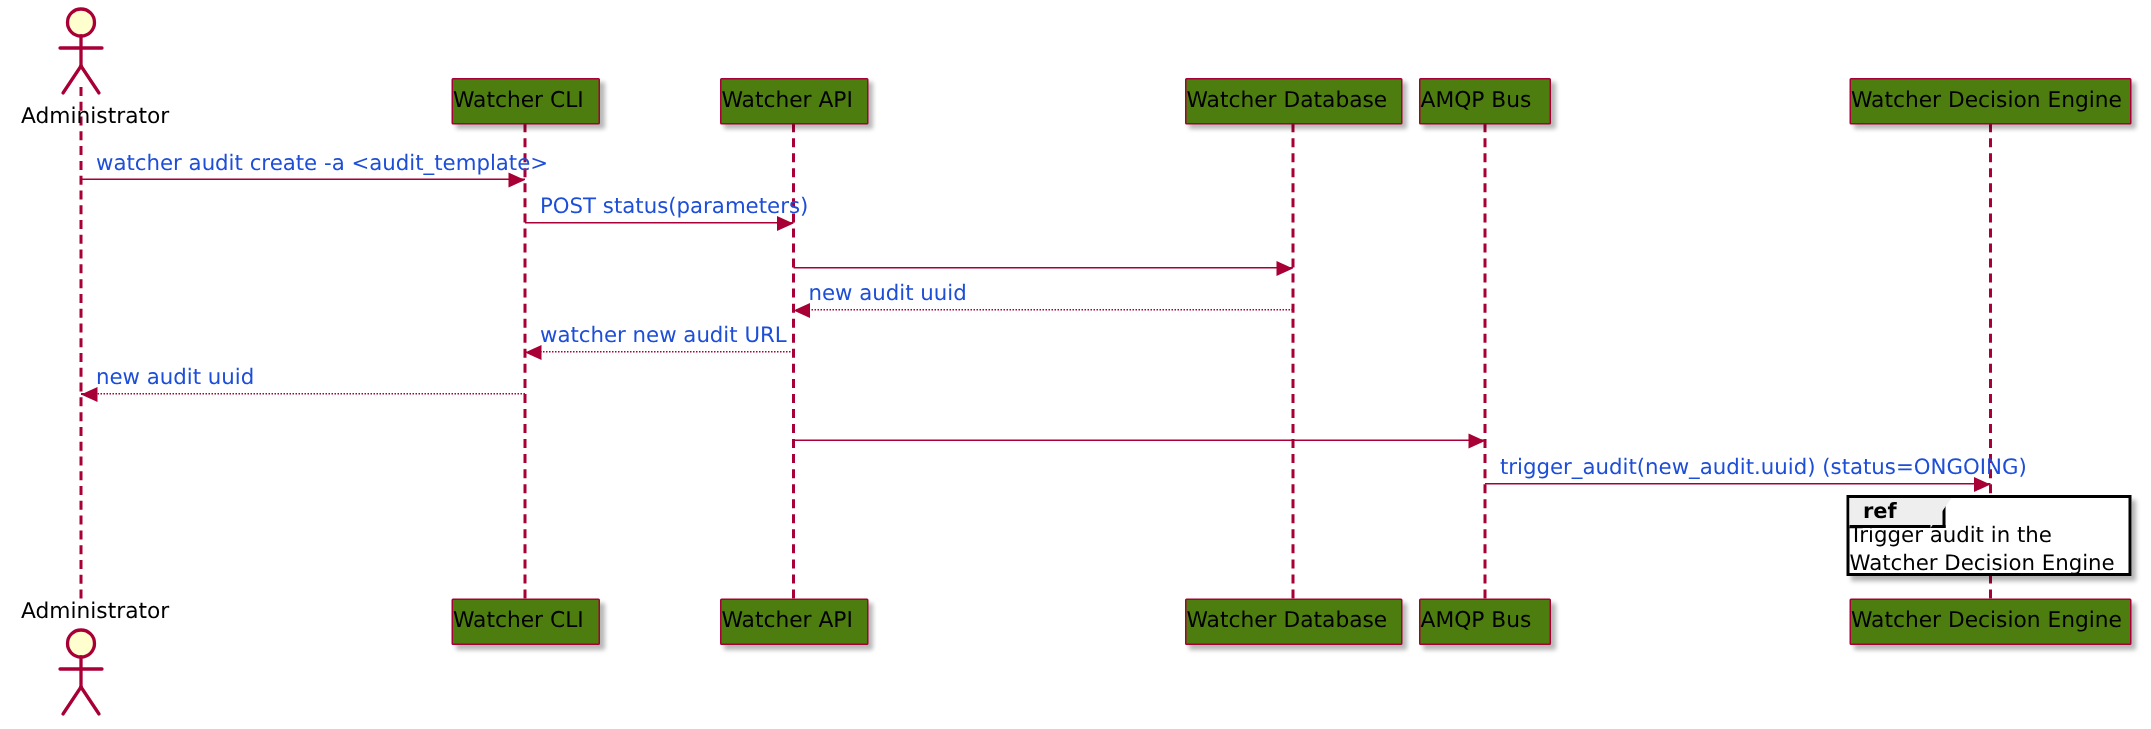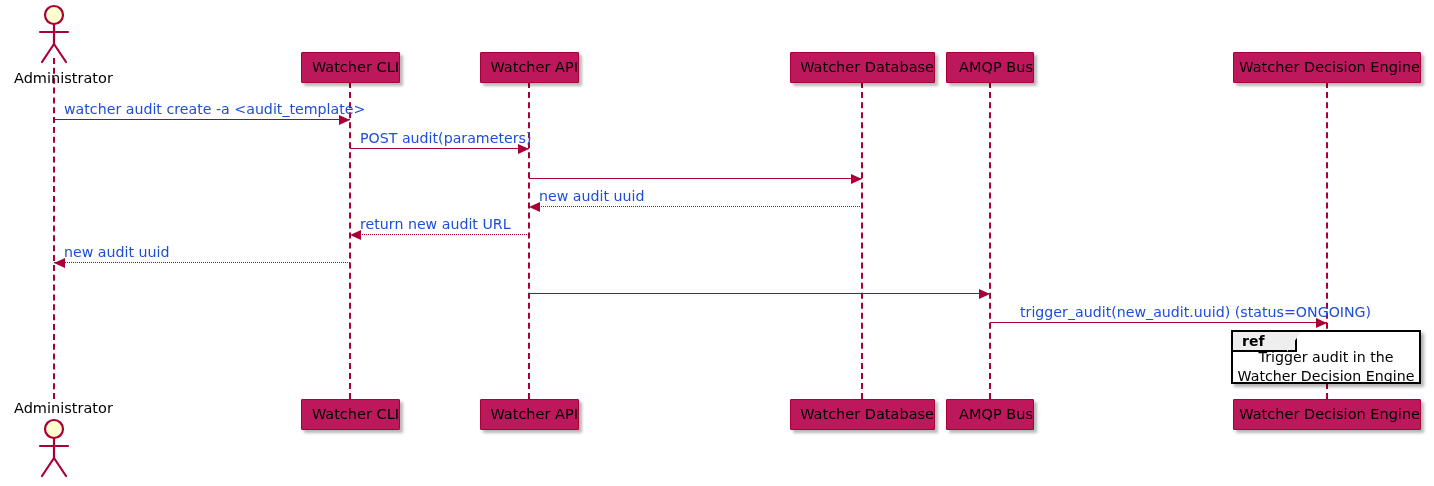--- a/index.html
+++ b/index.html
@@ -21,30 +21,30 @@
     width: 1434px;
     height: 486px;
   }
   .lifeline {
     position: absolute;
     width: 0;
     border-left: 2px dashed #A80036;
   }
   .pbox {
     position: absolute;
-    background: #be185d;
+    background: #4d7c0f;
     border: 1.5px solid #A80036;
     border-radius: 1px;
     box-shadow: 3px 3px 3px rgba(0,0,0,0.28);
     color: #000000;
     font-size: 14.5px;
     line-height: 1;
     display: flex;
     align-items: center;
-    justify-content: flex-end;
+    justify-content: flex-start;
     white-space: nowrap;
     box-sizing: border-box;
   }
   .actor-label {
     position: absolute;
     font-size: 14.5px;
     color: #000000;
     white-space: nowrap;
     text-align: center;
   }
@@ -111,21 +111,21 @@
     height: 0;
   }
   .ref-body {
     position: absolute;
     left: 0;
     right: 0;
     top: 20px;
     bottom: 0;
     display: flex;
     flex-direction: column;
-    align-items: center;
+    align-items: flex-start;
     justify-content: center;
     font-size: 14.2px;
     color: #000000;
     line-height: 1.35;
     text-align: center;
   }
 </style>
 </head>
 <body>
 
@@ -184,37 +184,37 @@
       <span>Watcher Decision Engine</span>
     </div>
     <div class="pbox" style="left: 1233px; top: 399px; width: 188px; height: 31px;">
       <span>Watcher Decision Engine</span>
     </div>
     <div class="msg-line" style="left: 54px; top: 119px; width: 296px;"></div>
     <div class="arrow-head right" style="top: 115px; left: 339px;"></div>
     <div class="msg-label" style="left: 64px; top: 102px;">watcher audit create -a &lt;audit_template&gt;</div>
     <div class="msg-line" style="left: 350px; top: 148px; width: 179px;"></div>
     <div class="arrow-head right" style="top: 144px; left: 518px;"></div>
-    <div class="msg-label" style="left: 360px; top: 131px;">POST audit(parameters)</div>
+    <div class="msg-label" style="left: 360px; top: 131px;">POST status(parameters)</div>
     <div class="msg-line" style="left: 529px; top: 178px; width: 333px;"></div>
     <div class="arrow-head right" style="top: 174px; left: 851px;"></div>
     <div class="msg-line dotted" style="left: 529px; top: 206px; width: 333px;"></div>
     <div class="arrow-head left" style="top: 202px; left: 529px;"></div>
     <div class="msg-label" style="left: 539px; top: 189px;">new audit uuid</div>
     <div class="msg-line dotted" style="left: 350px; top: 234px; width: 179px;"></div>
     <div class="arrow-head left" style="top: 230px; left: 350px;"></div>
-    <div class="msg-label" style="left: 360px; top: 217px;">return new audit URL</div>
+    <div class="msg-label" style="left: 360px; top: 217px;">watcher new audit URL</div>
     <div class="msg-line dotted" style="left: 54px; top: 262px; width: 296px;"></div>
     <div class="arrow-head left" style="top: 258px; left: 54px;"></div>
     <div class="msg-label" style="left: 64px; top: 245px;">new audit uuid</div>
     <div class="msg-line" style="left: 529px; top: 293px; width: 461px;"></div>
     <div class="arrow-head right" style="top: 289px; left: 979px;"></div>
     <div class="msg-line" style="left: 990px; top: 322px; width: 337px;"></div>
     <div class="arrow-head right" style="top: 318px; left: 1316px;"></div>
-    <div class="msg-label" style="left: 1000px; top: 305px; margin-left: 20px;">trigger_audit(new_audit.uuid) (status=ONGOING)</div>
+    <div class="msg-label" style="left: 1000px; top: 305px;">trigger_audit(new_audit.uuid) (status=ONGOING)</div>
     <div class="refbox" style="left: 1231px; top: 330px; width: 190px; height: 54px;">
       <div class="ref-tab" style="width: 64px;">ref</div>
       <div class="ref-tab-corner" style="left: 54px; top: 0px; border-top: 20px solid rgb(238, 238, 238); border-right: 14px solid transparent;"></div>
       <div class="ref-body">
         <div>Trigger audit in the</div>
         <div>Watcher Decision Engine</div>
       </div>
     </div>
   </div>
 

